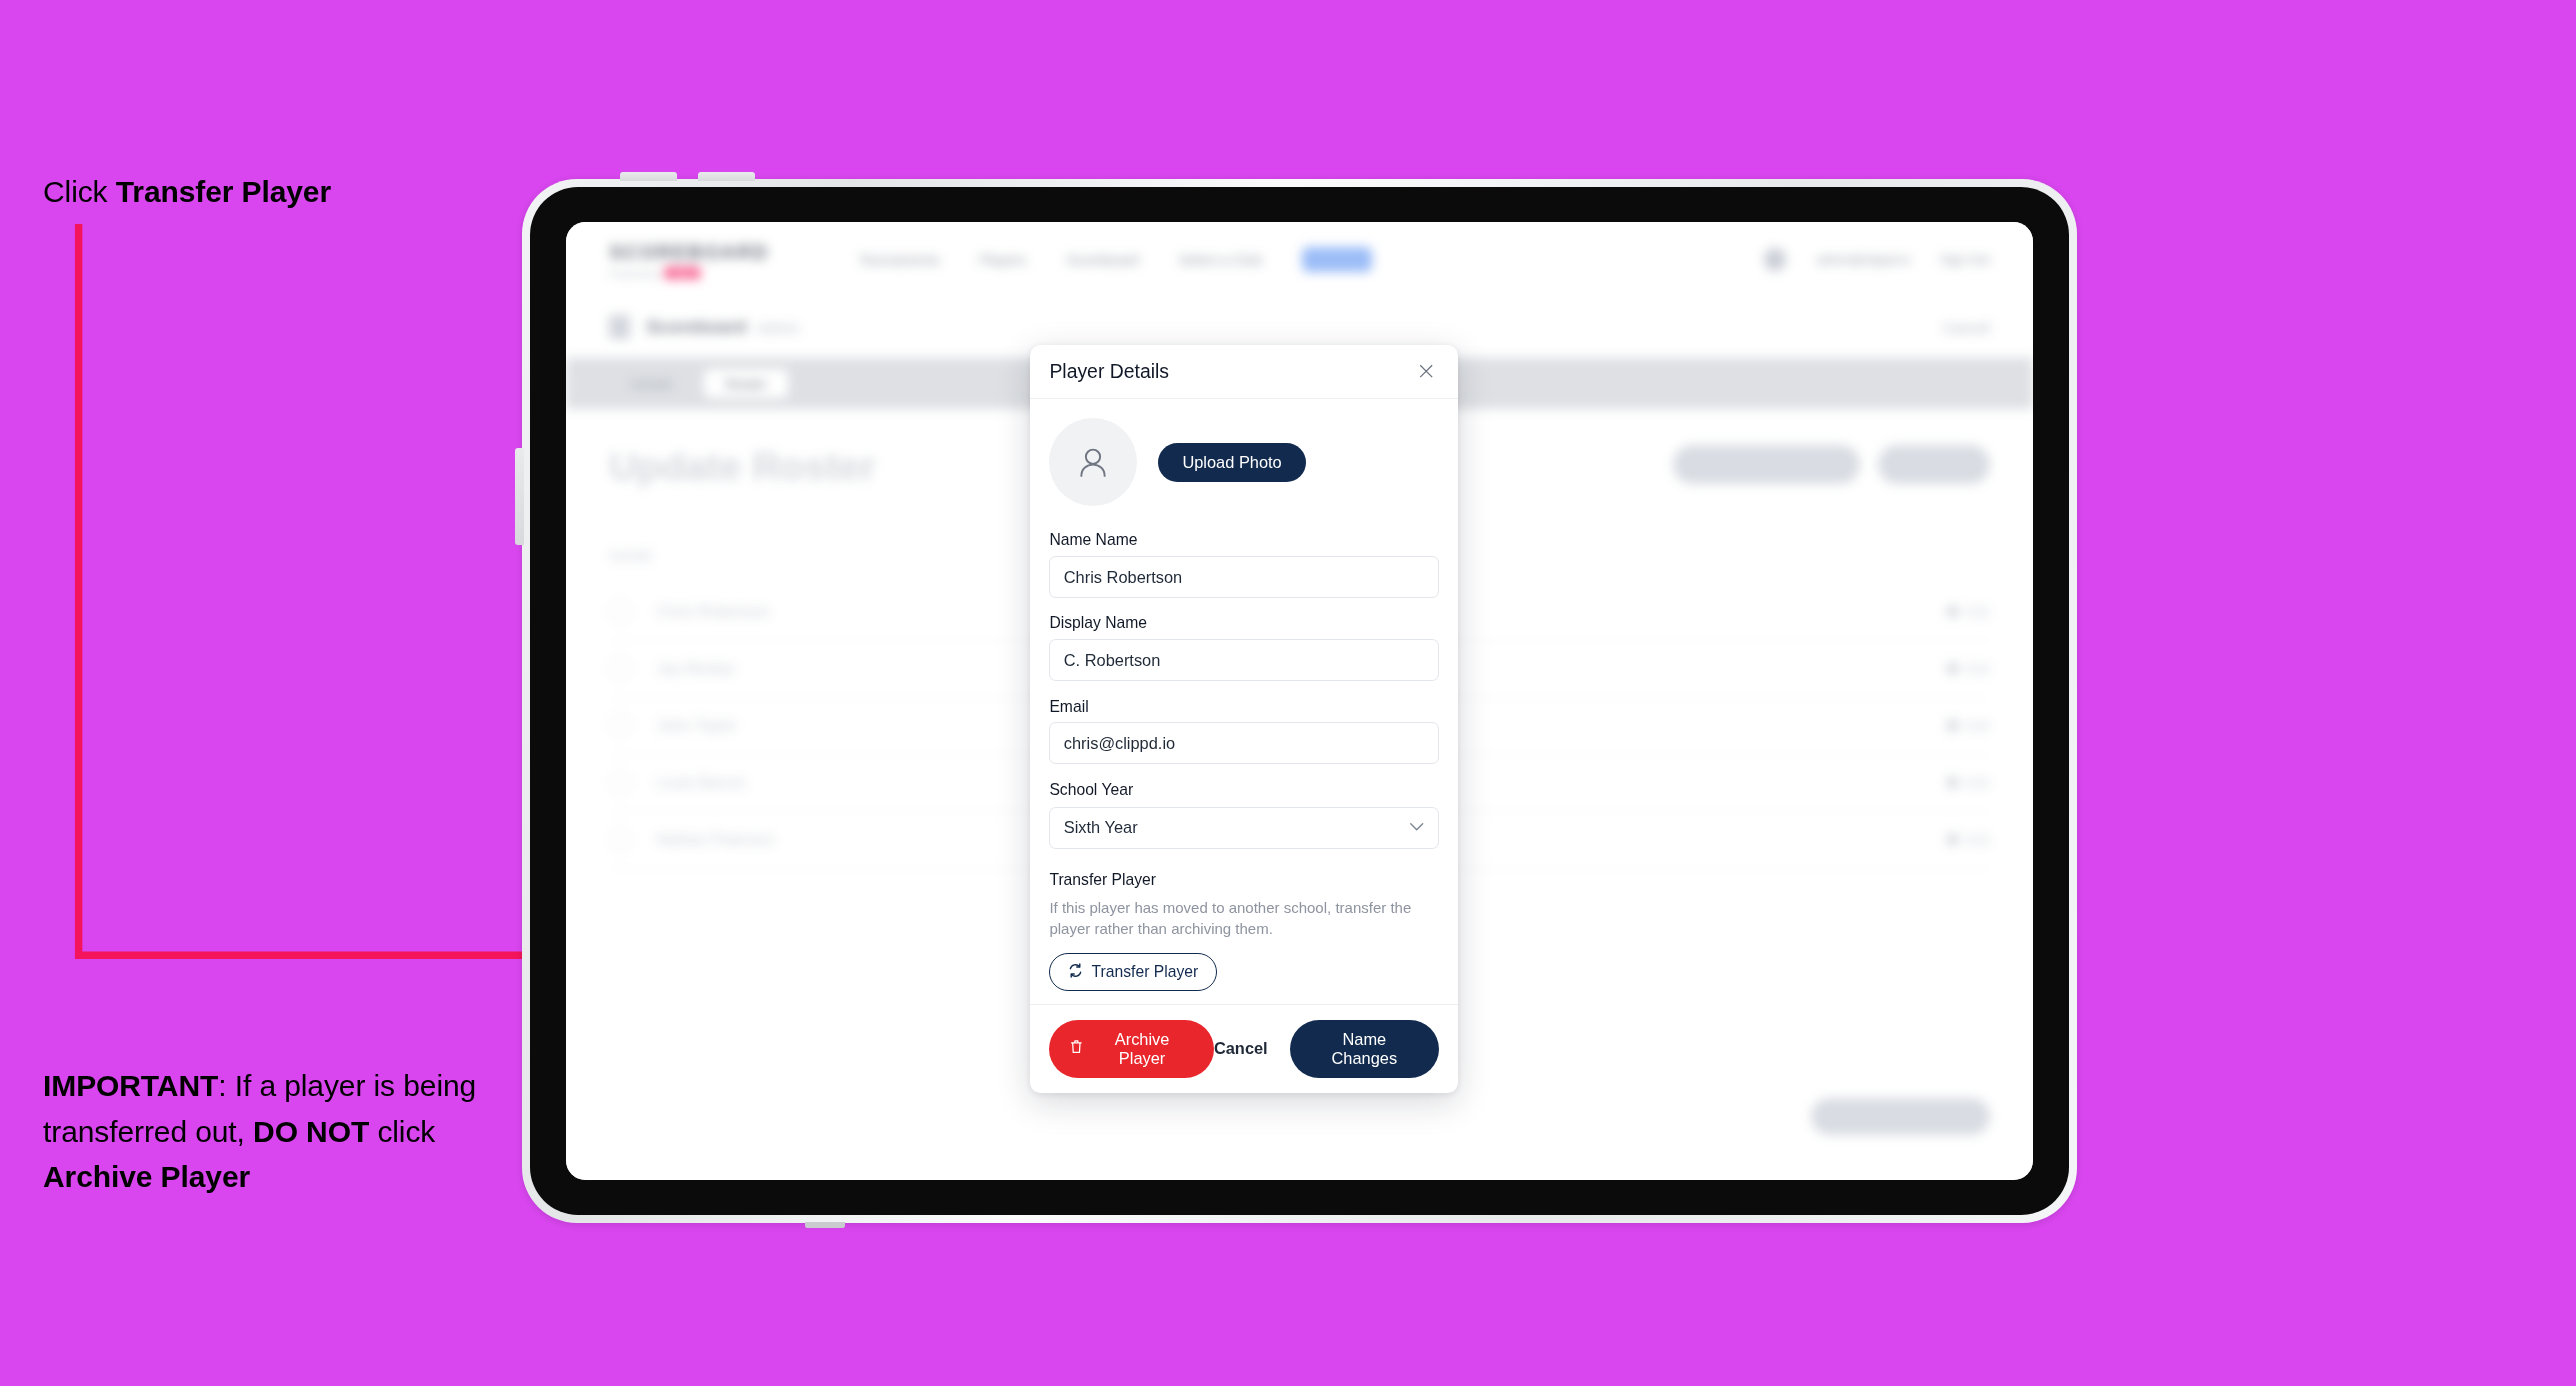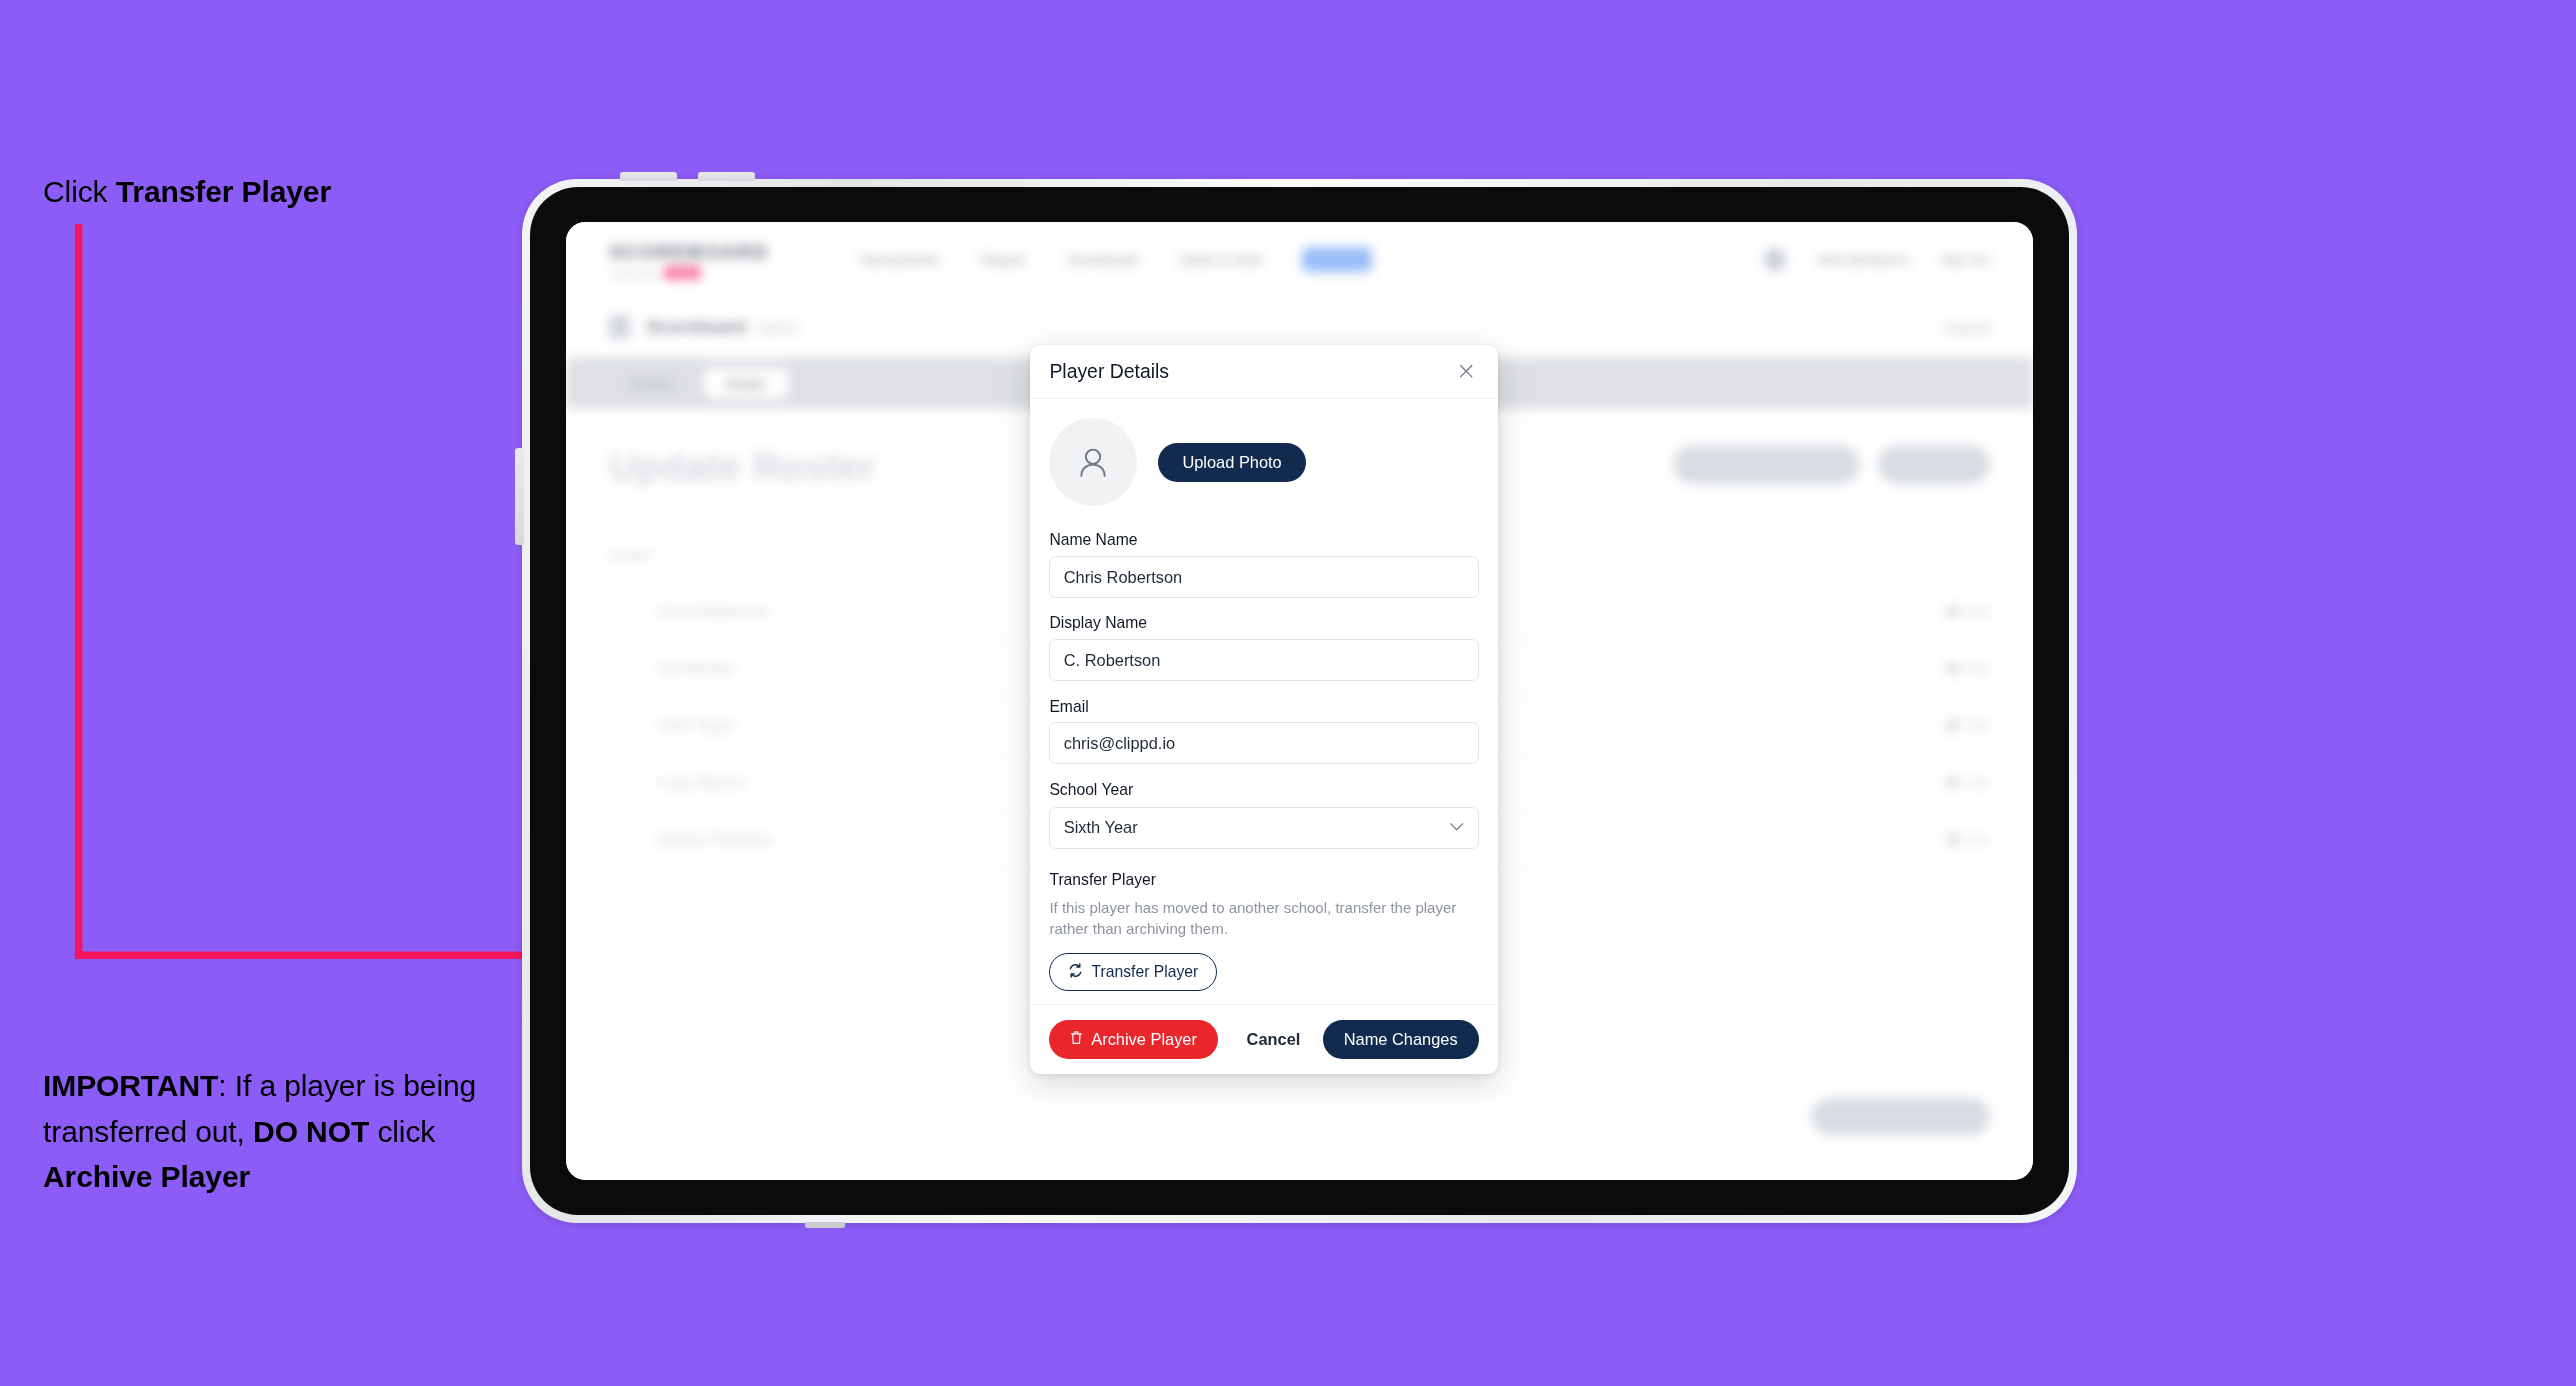--- a/index.html
+++ b/index.html
@@ -8,21 +8,21 @@
     height: 1386px;
     background: #ffffff;
     font-family: "Liberation Sans", sans-serif;
     overflow: hidden;
   }
 
   #stage {
     position: relative;
     width: 2576px;
     height: 1386px;
-    background: #8b5cf6;
+    background: #d946ef;
   }
 
   
   .anno-top {
     position: absolute;
     left: 43px;
     top: 172px;
     font-size: 30px;
     line-height: 1.35;
     color: #000000;
@@ -145,21 +145,21 @@
   .rr-edit { margin-left: auto; font-size: 14px; color: #c7ccd3; display: flex; align-items: center; gap: 7.5px; }
   .rr-pencil { width: 11.2px; height: 11.2px; background:#c7ccd3; border-radius:1.5px; transform: rotate(45deg); }
   .bottom-pill { position: absolute; right: 43px; bottom: 45px; background:#ccd1d9; border-radius: 745px; height: 37px; width: 179px; }
 
   
   .modal-scrim { position: absolute; inset: 0; background: rgba(255,255,255,0.25); }
   .modal {
     position: absolute;
     left: 1030px;
     top: 345px;
-    width: 468px;
+    width: 428px;
     background: #ffffff;
     border-radius: 10.4px;
     box-shadow: 0 9px 34px rgba(17,24,39,0.17), 0 1.5px 6px rgba(17,24,39,0.08);
     overflow: hidden;
   }
   .modal-header {
     height: 54px;
     display: flex; align-items: center;
     padding: 0 19.4px;
     border-bottom: 0.7px solid #eceef1;

